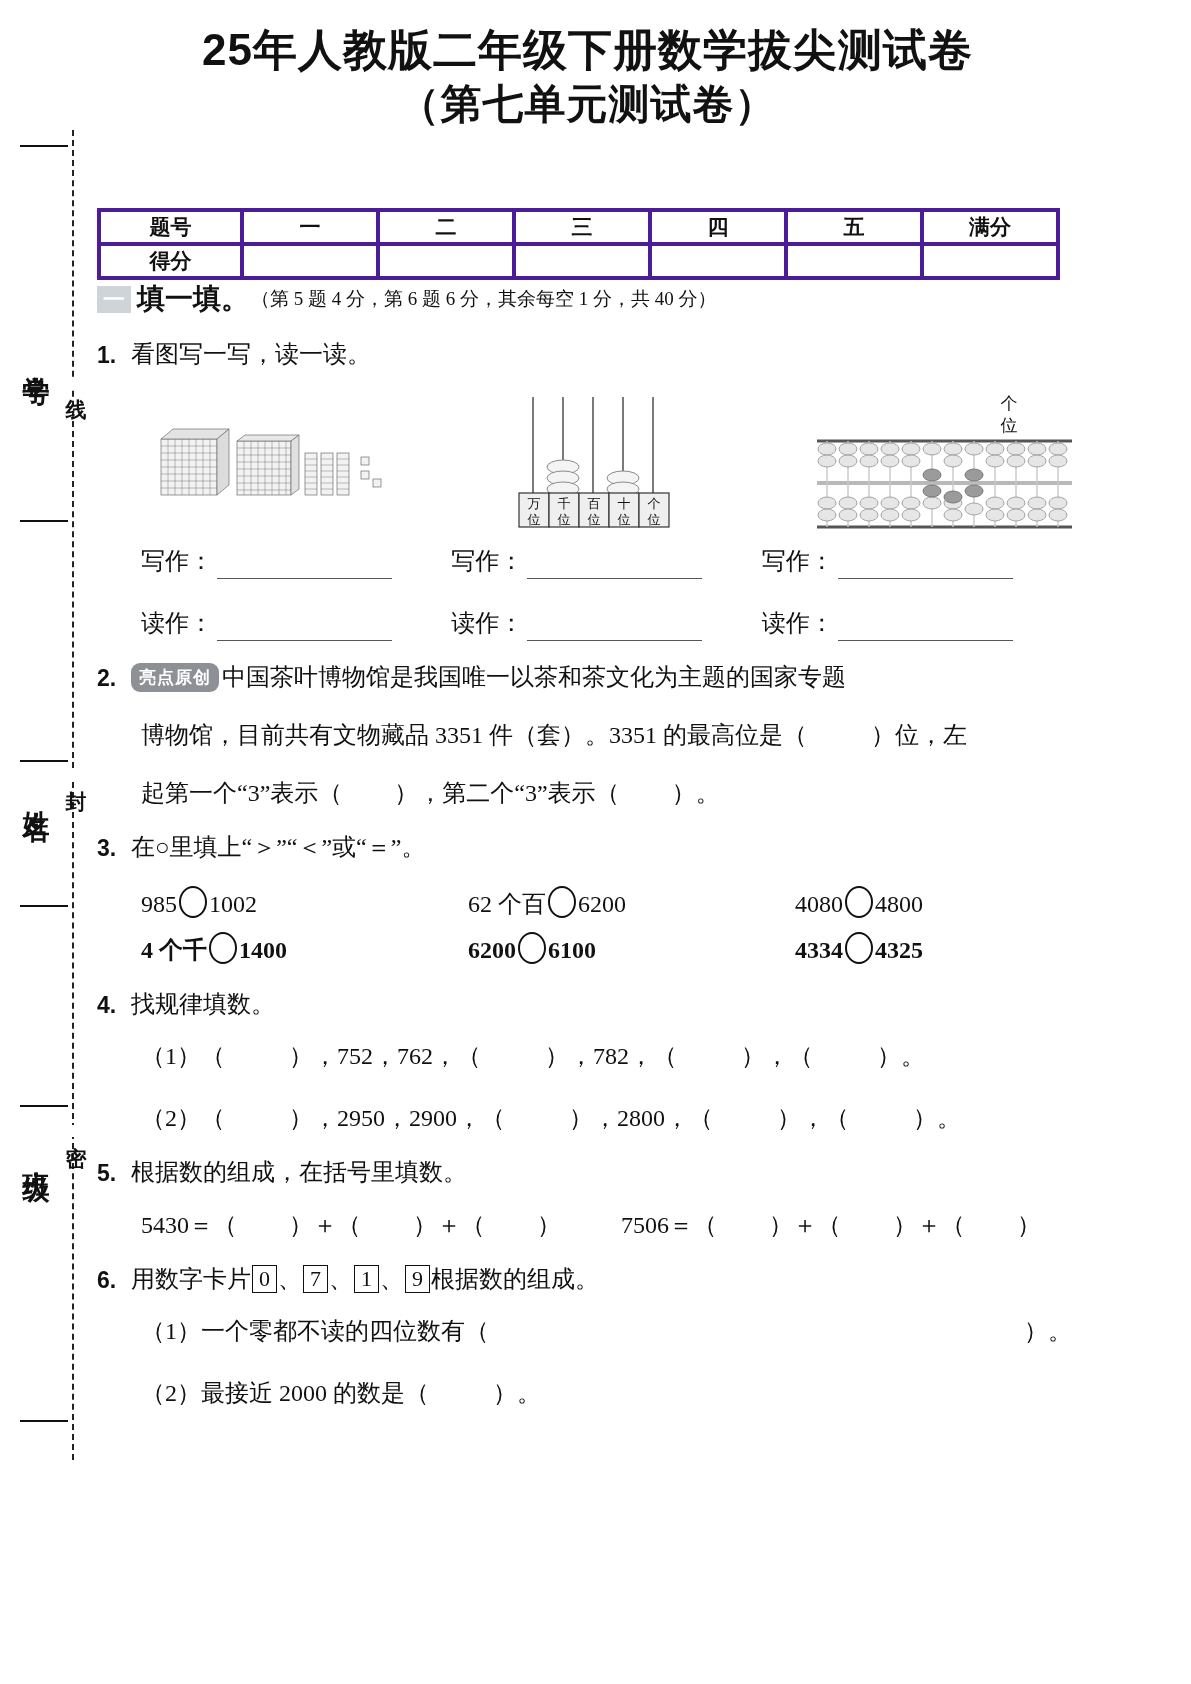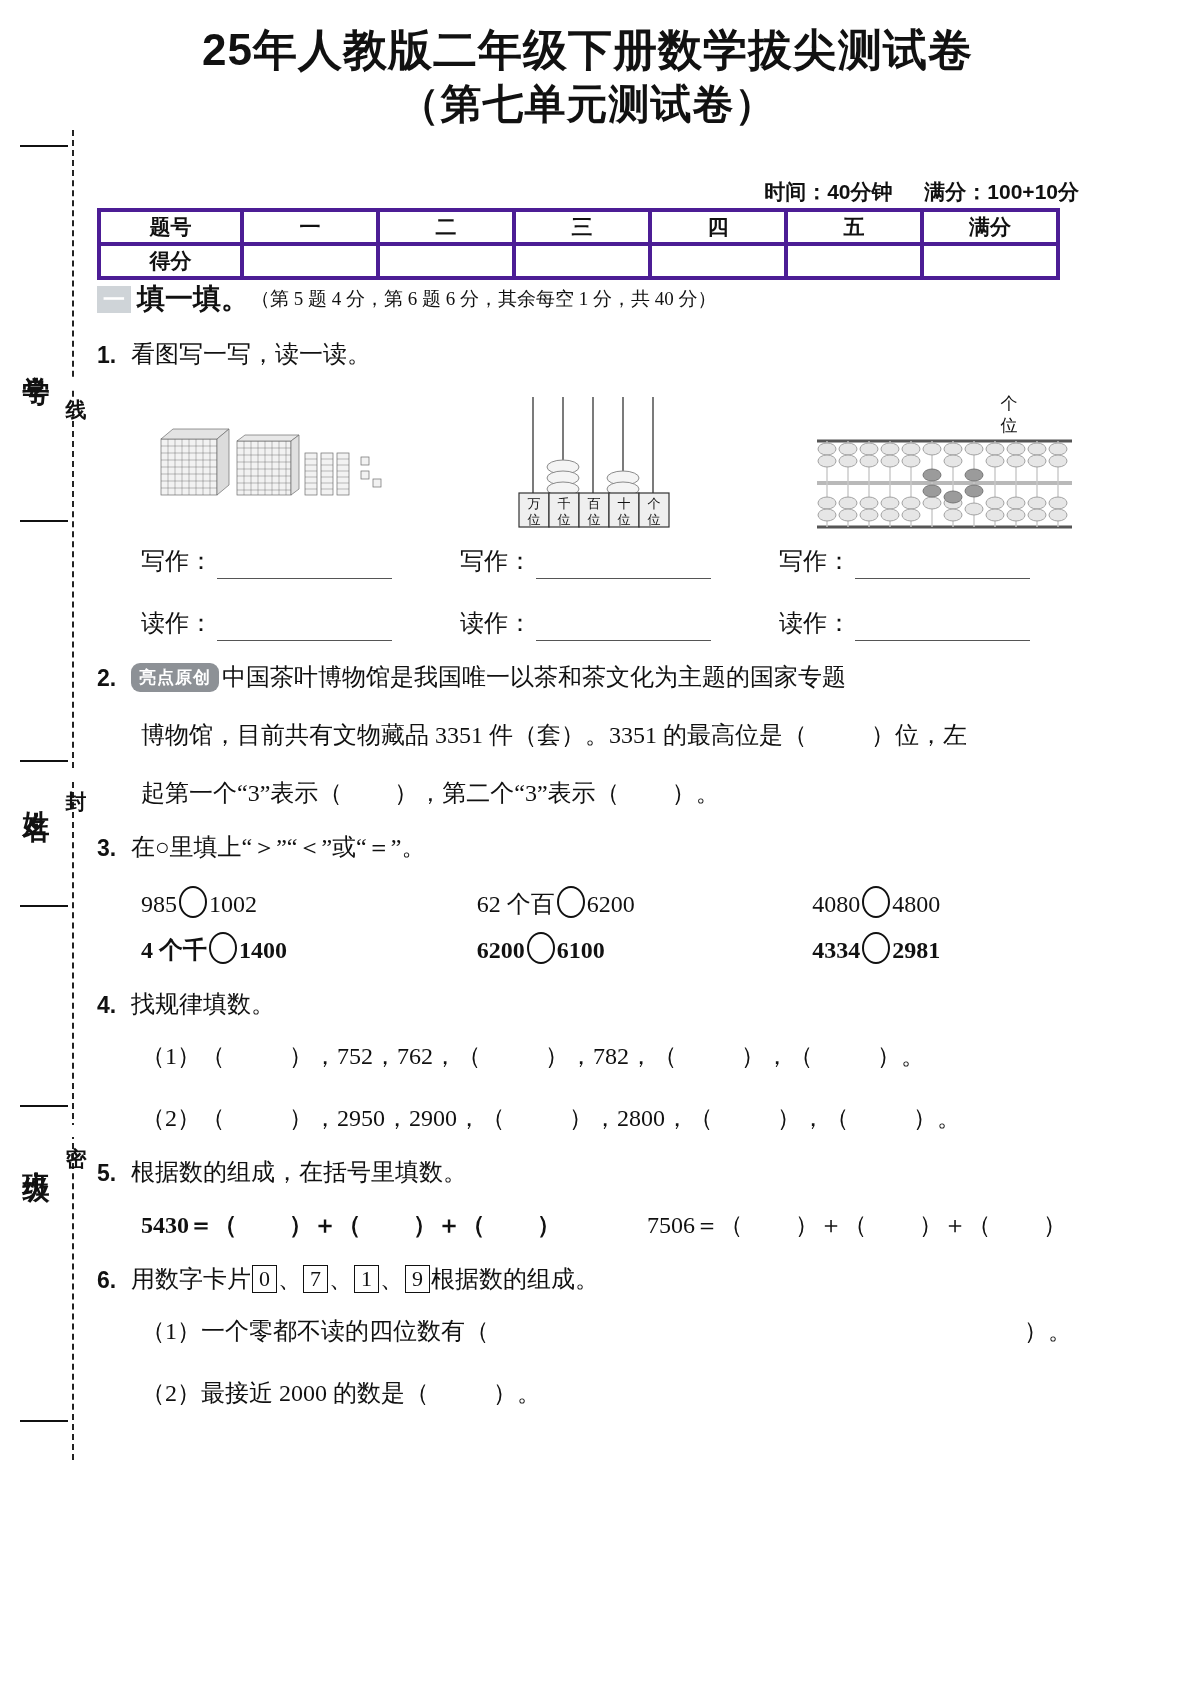--- a/index.html
+++ b/index.html
@@ -105,21 +105,21 @@
 
   .q{margin-top:18px;font-size:24px;line-height:1.5;}
   .q-head{display:flex;align-items:flex-start;}
   .q-no{
     width:34px;flex:0 0 34px;
     font-family:"Liberation Sans", sans-serif;
     font-weight:bold;font-size:23px;
     padding-top:2px;
   }
   .q-text{flex:1;font-size:24px;}
-  .indent{padding-left:44px;gap:26px;}
+  .indent{padding-left:44px;}
 
   .badge{
     display:inline-block;
     background:#8d9196;
     color:#fff;
     font-family:"Liberation Sans", sans-serif;
     font-weight:bold;
     font-size:17px;
     letter-spacing:1px;
     padding:2px 8px;
@@ -192,24 +192,20 @@
     <div class="vtext vt-xian">线</div>
     <div class="vtext vt-feng">封</div>
     <div class="vtext vt-mi">密</div>
   </div>
 
   <div class="title-wrap">
     <div class="title-main">25年人教版二年级下册数学拔尖测试卷</div>
     <div class="title-sub">（第七单元测试卷）</div>
   </div>
 
-  <div class="meta-line">
-    <span>时间：40分钟</span>
-    <span>满分：100+10分</span>
-  </div>
 
   <table class="score-table">
     <tbody>
         <tr>
       <td class="label">题号</td>
       <td>一</td>
       <td>二</td>
       <td>三</td>
       <td>四</td>
       <td>五</td>
@@ -467,21 +463,21 @@
       </div>
 
       <div class="row3 indent" style="margin-top:10px;font-weight:bold;">
         <div class="c">
           <span>4 个千</span><span class="circle-op"></span><span>1400</span>
         </div>
         <div class="c pad">
           <span>6200</span><span class="circle-op"></span><span>6100</span>
         </div>
         <div class="c pad">
-          <span>4334</span><span class="circle-op"></span><span>2981</span>
+          <span>4334</span><span class="circle-op"></span><span>4325</span>
         </div>
       </div>
     </div>
 
     <div class="q">
       <div class="q-head">
         <span class="q-no">4.</span>
         <span class="q-text">找规律填数。</span>
       </div>
       <div class="line-item indent">
@@ -491,21 +487,21 @@
         <span>（2）（</span><span class="gap-m"></span><span>），2950，2900，（</span><span class="gap-m"></span><span>），2800，（</span><span class="gap-m"></span><span>），（</span><span class="gap-m"></span><span>）。</span>
       </div>
     </div>
 
     <div class="q">
       <div class="q-head">
         <span class="q-no">5.</span>
         <span class="q-text">根据数的组成，在括号里填数。</span>
       </div>
       <div class="line-item indent" style="display:flex;">
-        <div style="width:480px;font-weight:bold;">
+        <div style="width:480px;">
           <span>5430＝（</span><span class="gap-s"></span><span>）＋（</span><span class="gap-s"></span><span>）＋（</span><span class="gap-s"></span><span>）</span>
         </div>
         <div>
           <span>7506＝（</span><span class="gap-s"></span><span>）＋（</span><span class="gap-s"></span><span>）＋（</span><span class="gap-s"></span><span>）</span>
         </div>
       </div>
     </div>
 
     <div class="q">
       <div class="q-head">

